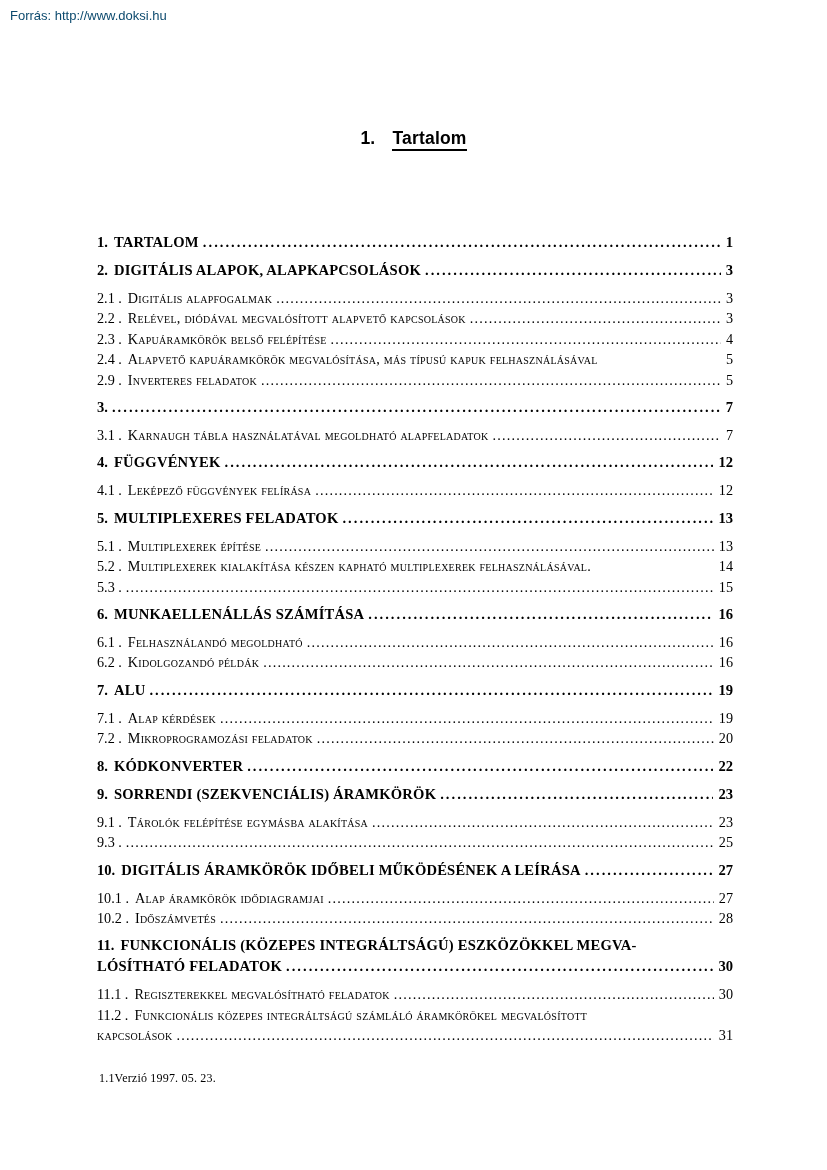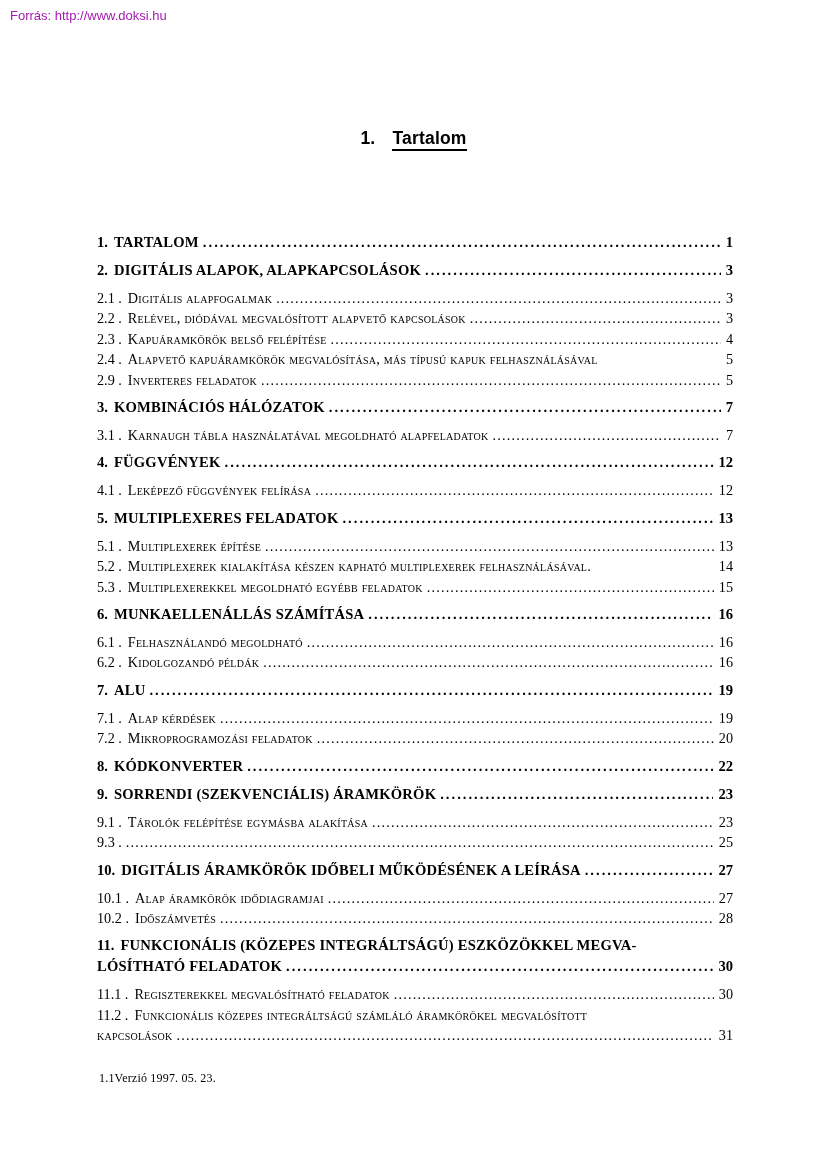--- a/index.html
+++ b/index.html
@@ -2,21 +2,21 @@
 <html><head>
 <meta charset="utf-8">
 <style>
   html,body{margin:0;padding:0;}
   body{
     width:827px;height:1170px;background:#ffffff;color:#000;
     font-family:"Liberation Serif",serif;position:relative;overflow:hidden;
   }
   .src-header{
     position:absolute;left:10px;top:8px;
-    font:13px "Liberation Sans",sans-serif;color:#a21caf;
+    font:13px "Liberation Sans",sans-serif;color:#0c4a6e;
   }
   .doc-title{
     position:absolute;top:128px;left:0;width:100%;text-align:center;
     font:bold 17.5px "Liberation Sans",sans-serif;letter-spacing:.2px;
   }
   .doc-title .tnum{margin-right:17px;}
   .doc-title .tlbl{border-bottom:2px solid #000;padding-bottom:1px;}
   .toc{
     position:absolute;left:97px;top:225px;width:636px;
   }
@@ -104,21 +104,20 @@
 
   <div class="row">
     <span class="num">2.9 .</span>
       <span class="t">Inverteres feladatok</span>
       <span class="lead"></span>
       <span class="pg">5</span>
   </div>
 
   <div class="row ch mt mb">
     <span class="num">3.</span>
-      <span class="t">KOMBINÁCIÓS HÁLÓZATOK</span>
       <span class="lead"></span>
       <span class="pg">7</span>
   </div>
 
   <div class="row">
     <span class="num">3.1 .</span>
       <span class="t">Karnaugh tábla használatával megoldható alapfeladatok</span>
       <span class="lead"></span>
       <span class="pg">7</span>
   </div>
@@ -153,21 +152,20 @@
 
   <div class="row">
     <span class="num">5.2 .</span>
       <span class="t">Multiplexerek kialakítása készen kapható multiplexerek felhasználásával.</span>
       <span class="sp"></span>
       <span class="pg">14</span>
   </div>
 
   <div class="row">
     <span class="num">5.3 .</span>
-      <span class="t">Multiplexerekkel megoldható egyébb feladatok</span>
       <span class="lead"></span>
       <span class="pg">15</span>
   </div>
 
   <div class="row ch mt mb">
     <span class="num">6.</span>
       <span class="t">MUNKAELLENÁLLÁS SZÁMÍTÁSA</span>
       <span class="lead"></span>
       <span class="pg">16</span>
   </div>

